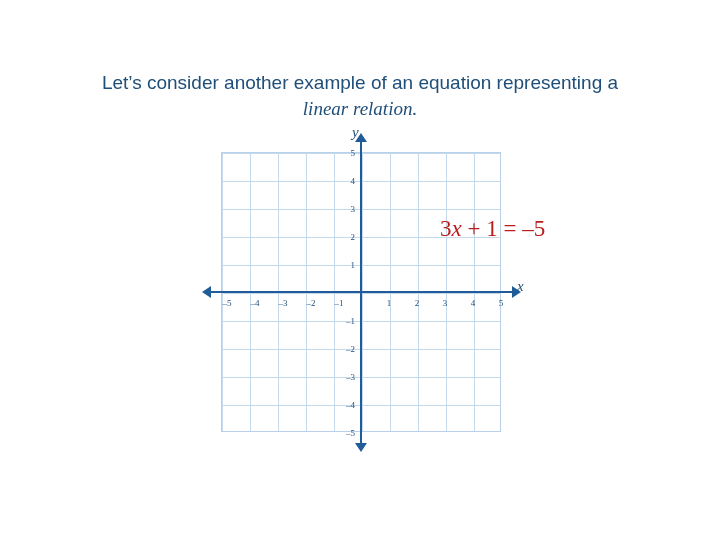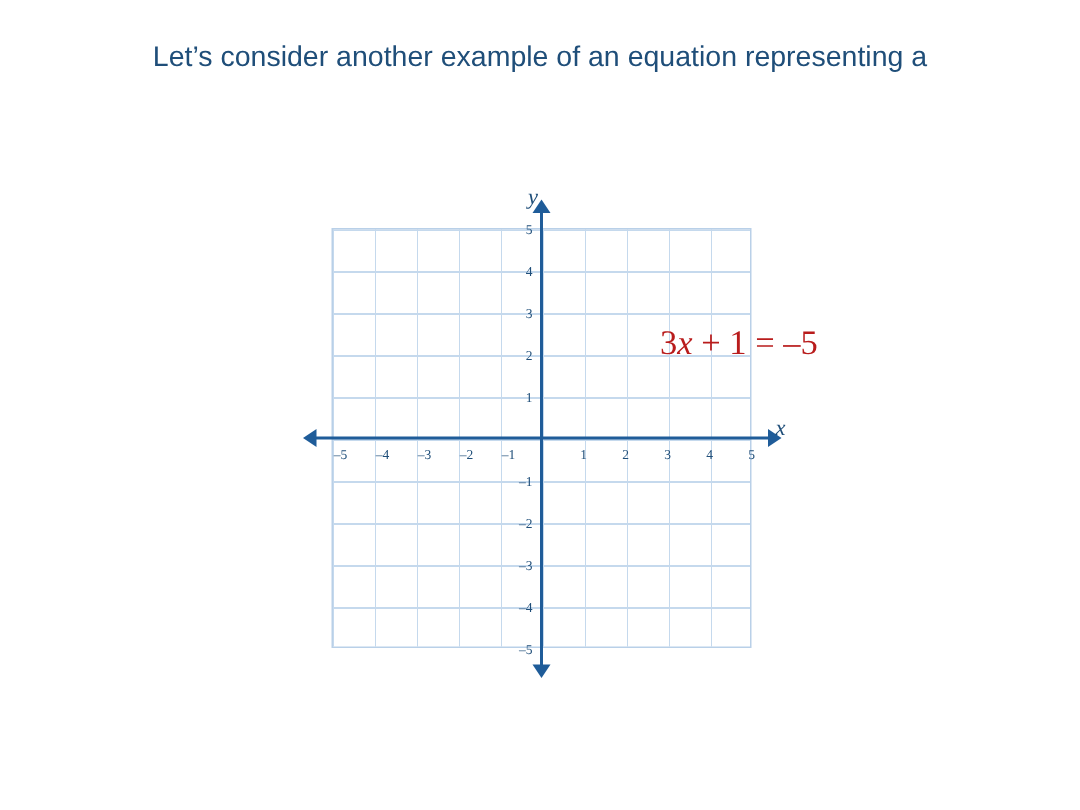--- a/index.html
+++ b/index.html
@@ -22,20 +22,21 @@
     top: 26px;
     width: 640px;
     text-align: center;
     color: #1f4e79;
     font-size: 19px;
     line-height: 26px;
   }
   #title-line1 {
     display: block;
     white-space: nowrap;
+    margin-top: 44px;
   }
   #title-line2 {
     display: block;
     font-family: "Liberation Serif", serif;
     font-style: italic;
     font-size: 19px;
   }
 
   
   #graph {
@@ -143,20 +144,21 @@
     font-size: 23px;
     white-space: nowrap;
   }
   #equation .v { font-style: italic; }
 </style>
 </head>
 <body>
 
 <div id="title-block">
   <span id="title-line1">Let’s consider another example of an equation representing a</span>
+  <span id="title-line2">linear relation.</span>
 </div>
 
 <div id="graph">
 
   <div id="grid-box"></div>
 
   <div class="axis-line" id="x-axis"></div>
   <div class="axis-line" id="y-axis"></div>
 
   <div class="arrow" id="arrow-left"></div>

